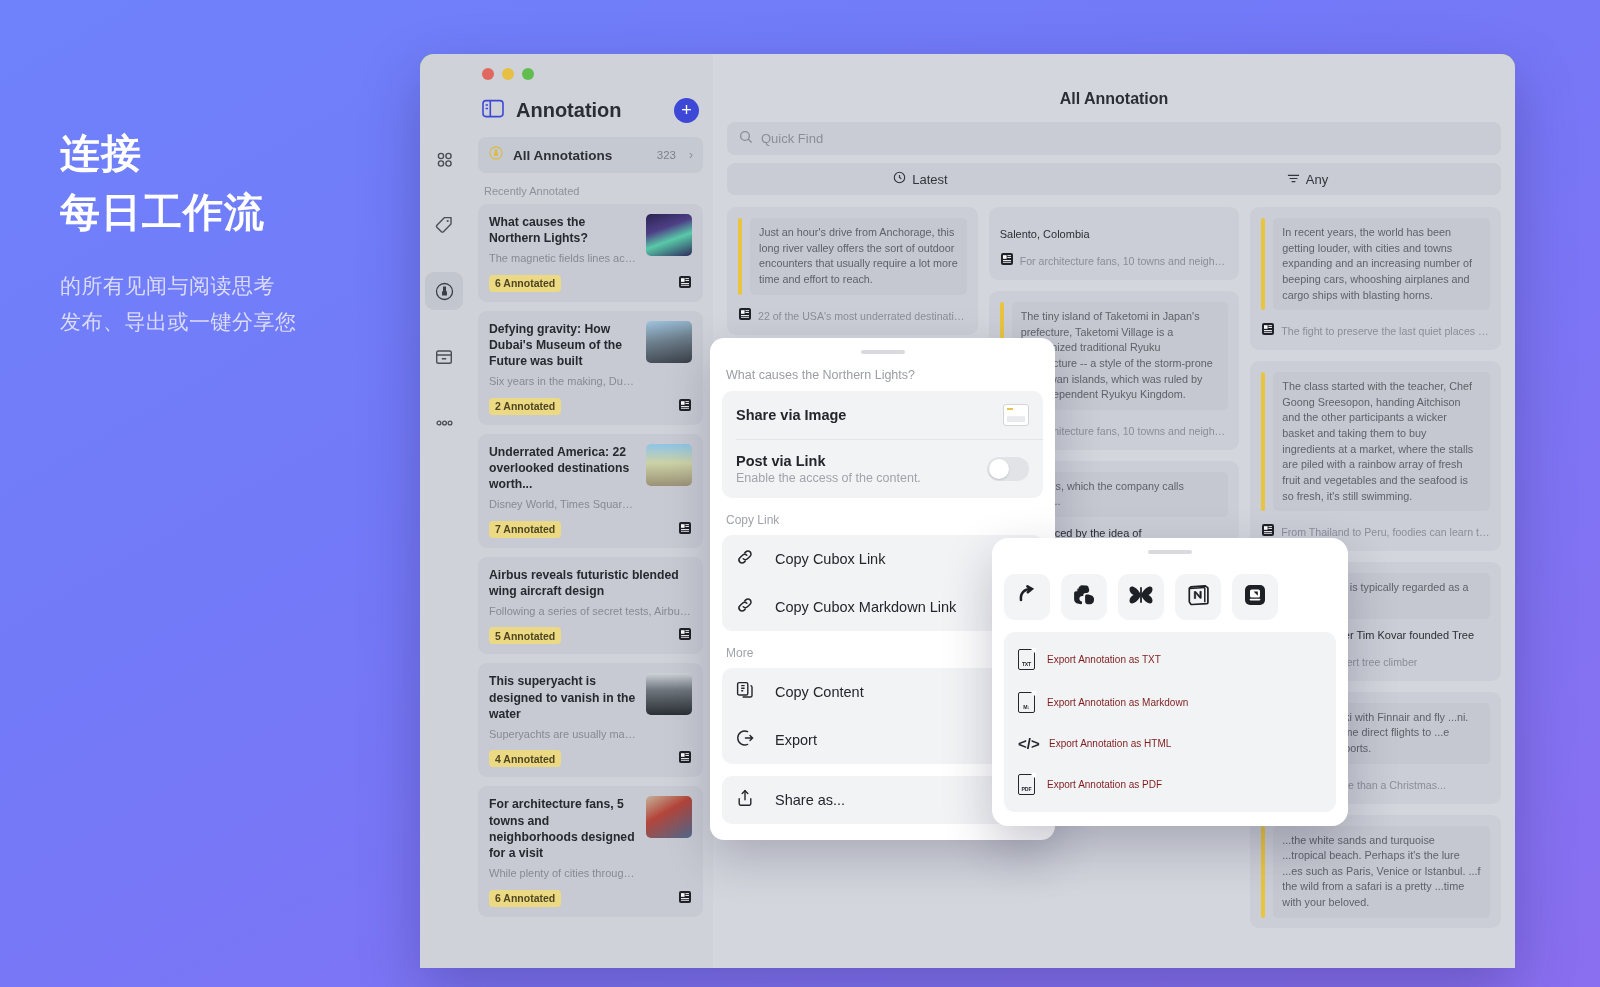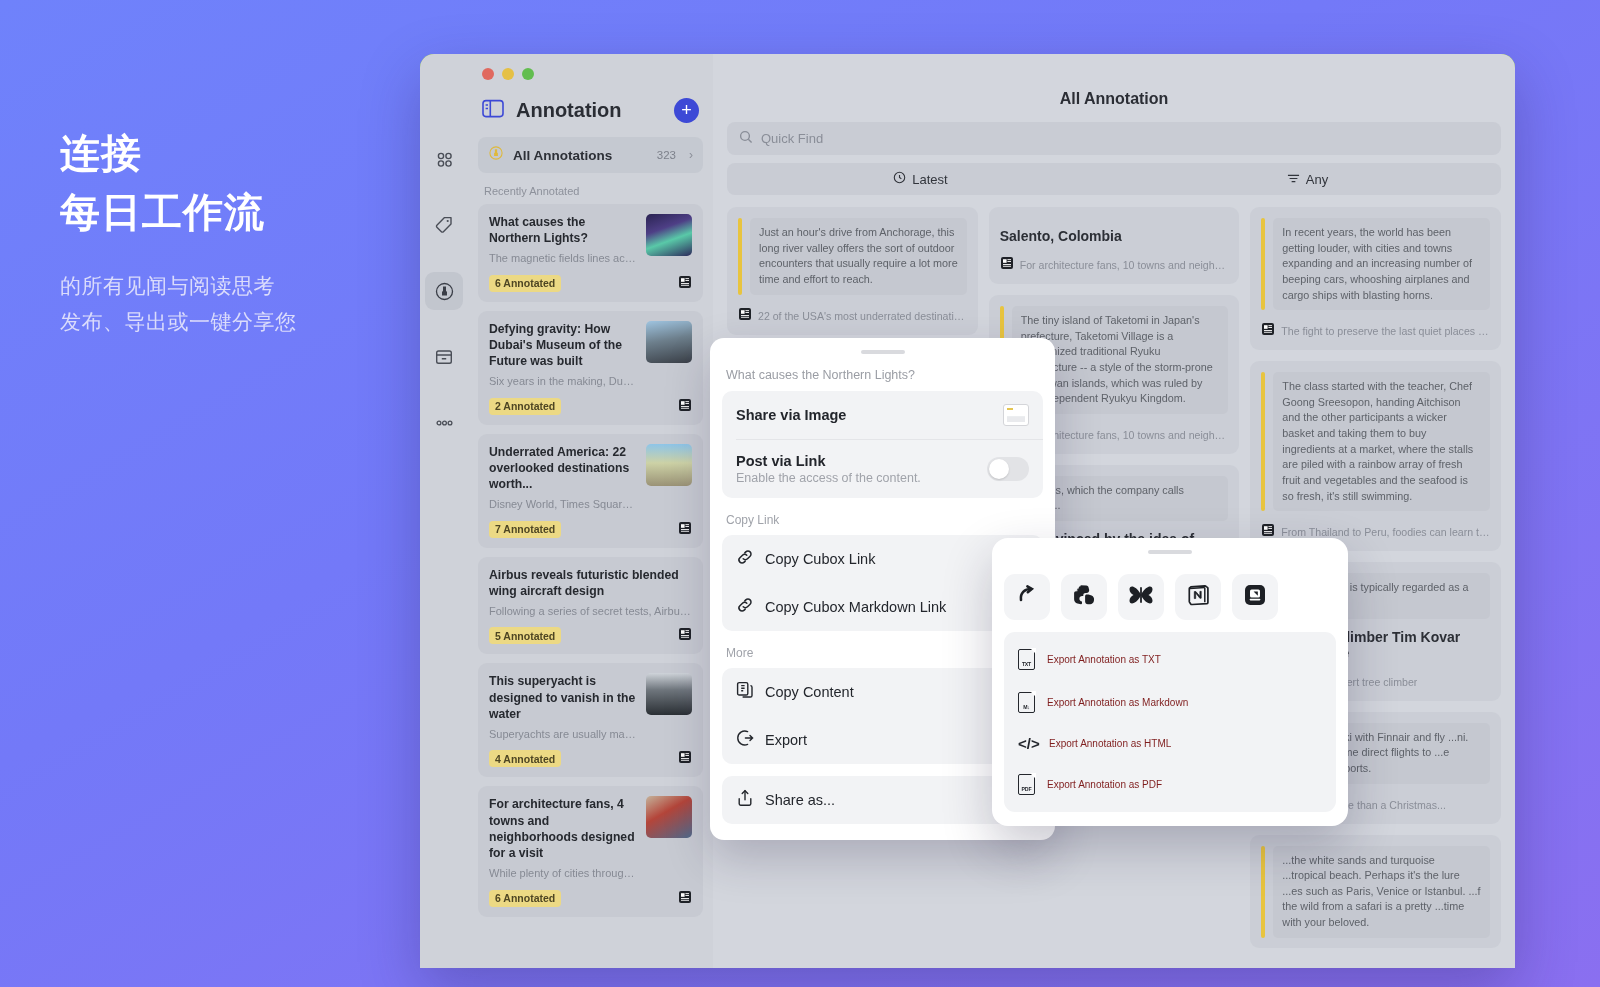--- a/index.html
+++ b/index.html
@@ -123,38 +123,38 @@
   .acard {
     background: #cbced6; border-radius: 9px; padding: 11px 11px 10px;
     flex: none;
   }
   .quote { display: flex; gap: 8px; }
   .bar { width: 4px; border-radius: 2px; background: #e8c43f; flex: 0 0 4px; }
   .qtext {
     flex: 1; background: #c5c8d0; border-radius: 5px; padding: 7px 9px;
     font-size: 10.8px; line-height: 1.45; color: #5e6269;
   }
-  .note { margin-top: 10px; font-size: 14px; font-weight: 700; color: #2c2f36; }
+  .note { margin-top: 10px; font-size: 11px; font-weight: 400; color: #2c2f36; }
   .src { display: flex; align-items: center; gap: 6px; margin-top: 12px; }
   .src-t {
     font-size: 10.6px; color: #8a8e98; overflow: hidden;
     text-overflow: ellipsis; white-space: nowrap;
   }
 
   
   .sheet {
     position: absolute; left: 710px; top: 338px; width: 345px;
     background: #ffffff; border-radius: 14px; padding: 10px 12px 16px;
     box-shadow: 0 18px 46px rgba(30,25,60,.22);
   }
   .grab { width: 44px; height: 4px; border-radius: 2px; background: #d9dade; margin: 2px auto 14px; }
   .sheet-sub { font-size: 12.5px; color: #9a9da4; padding: 0 4px 9px; }
   .grp { background: #f2f3f5; border-radius: 10px; }
   .row {
-    display: flex; align-items: center; gap: 11px; padding: 13px 14px;
+    display: flex; align-items: center; gap: 21px; padding: 13px 14px;
   }
   .row-lbl { font-size: 14.5px; font-weight: 600; color: #23262c; }
   .row-lbl.reg { font-weight: 500; }
   .divider { height: 1px; background: #e4e5e8; margin-left: 14px; }
   .mini-prev {
     margin-left: auto; width: 26px; height: 22px; border-radius: 3px;
     background: #fff; border: 1px solid #d4d5d9; position: relative; overflow: hidden;
   }
   .mini-prev::before {
     content: ""; position: absolute; left: 3px; top: 3px; width: 6px; height: 2px; background: #e4c552;
@@ -392,21 +392,21 @@
                   <rect x="7.4" y="3.2" width="3.6" height=".9" fill="#fff"></rect>
                   <rect x="7.4" y="5.1" width="3.6" height=".9" fill="#fff"></rect>
                   <rect x="3" y="8" width="8" height=".9" fill="#fff"></rect>
                   <rect x="3" y="9.8" width="8" height=".9" fill="#fff"></rect>
                 </svg></span></span>
     </div>
         </div>
         <div class="card">
     <div class="card-main">
       <div class="card-txt">
-        <div class="card-title">For architecture fans, 4 towns and neighborhoods designed for a visit</div>
+        <div class="card-title">For architecture fans, 5 towns and neighborhoods designed for a visit</div>
         <div class="card-desc">While plenty of cities throughout the world...</div>
       </div>
       <div class="thumb" style="background-image:linear-gradient(150deg,#c4b29a,#b4453a 40%,#4f6a8c)"></div>
     </div>
     <div class="card-foot">
       <span class="badge">6 Annotated</span>
       <span class="doc-ico"><span><svg width="14" height="14" viewBox="0 0 14 14">
                   <rect x="1" y="1" width="12" height="12" rx="2" fill="#1f2228"></rect>
                   <rect x="3" y="3.2" width="3.6" height="3.6" fill="#fff"></rect>
                   <rect x="7.4" y="3.2" width="3.6" height=".9" fill="#fff"></rect>

